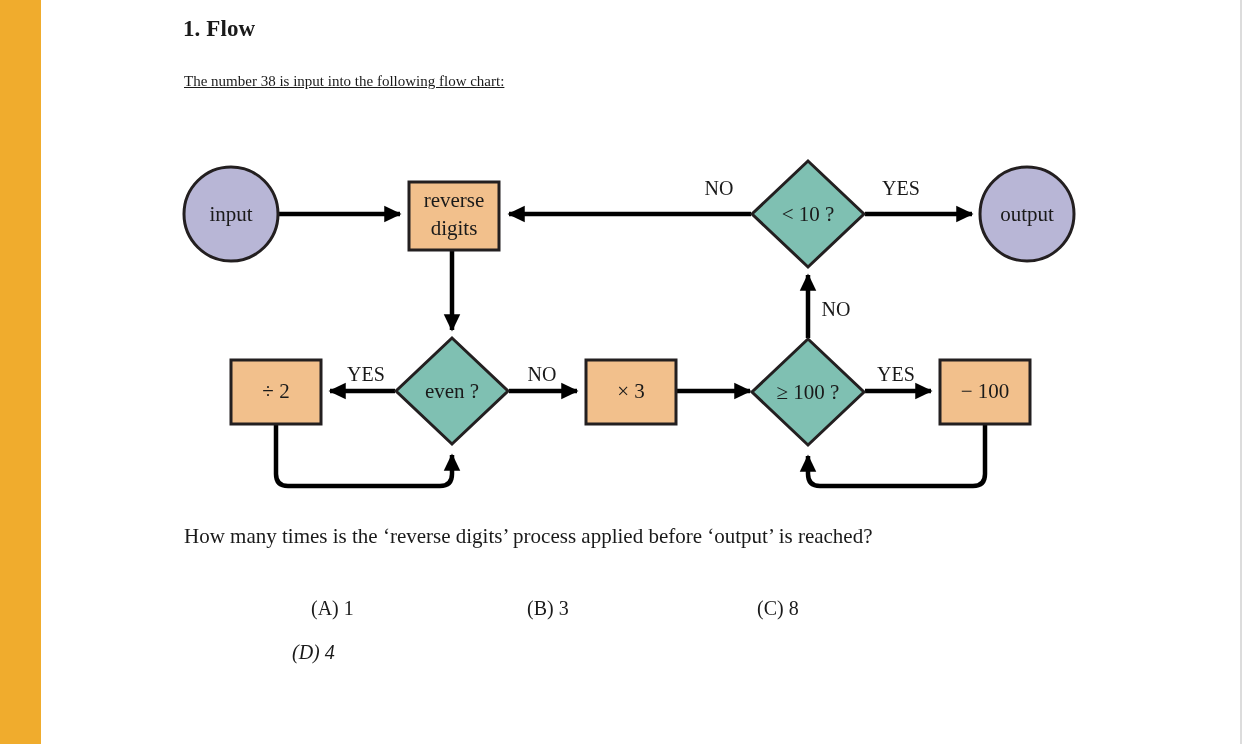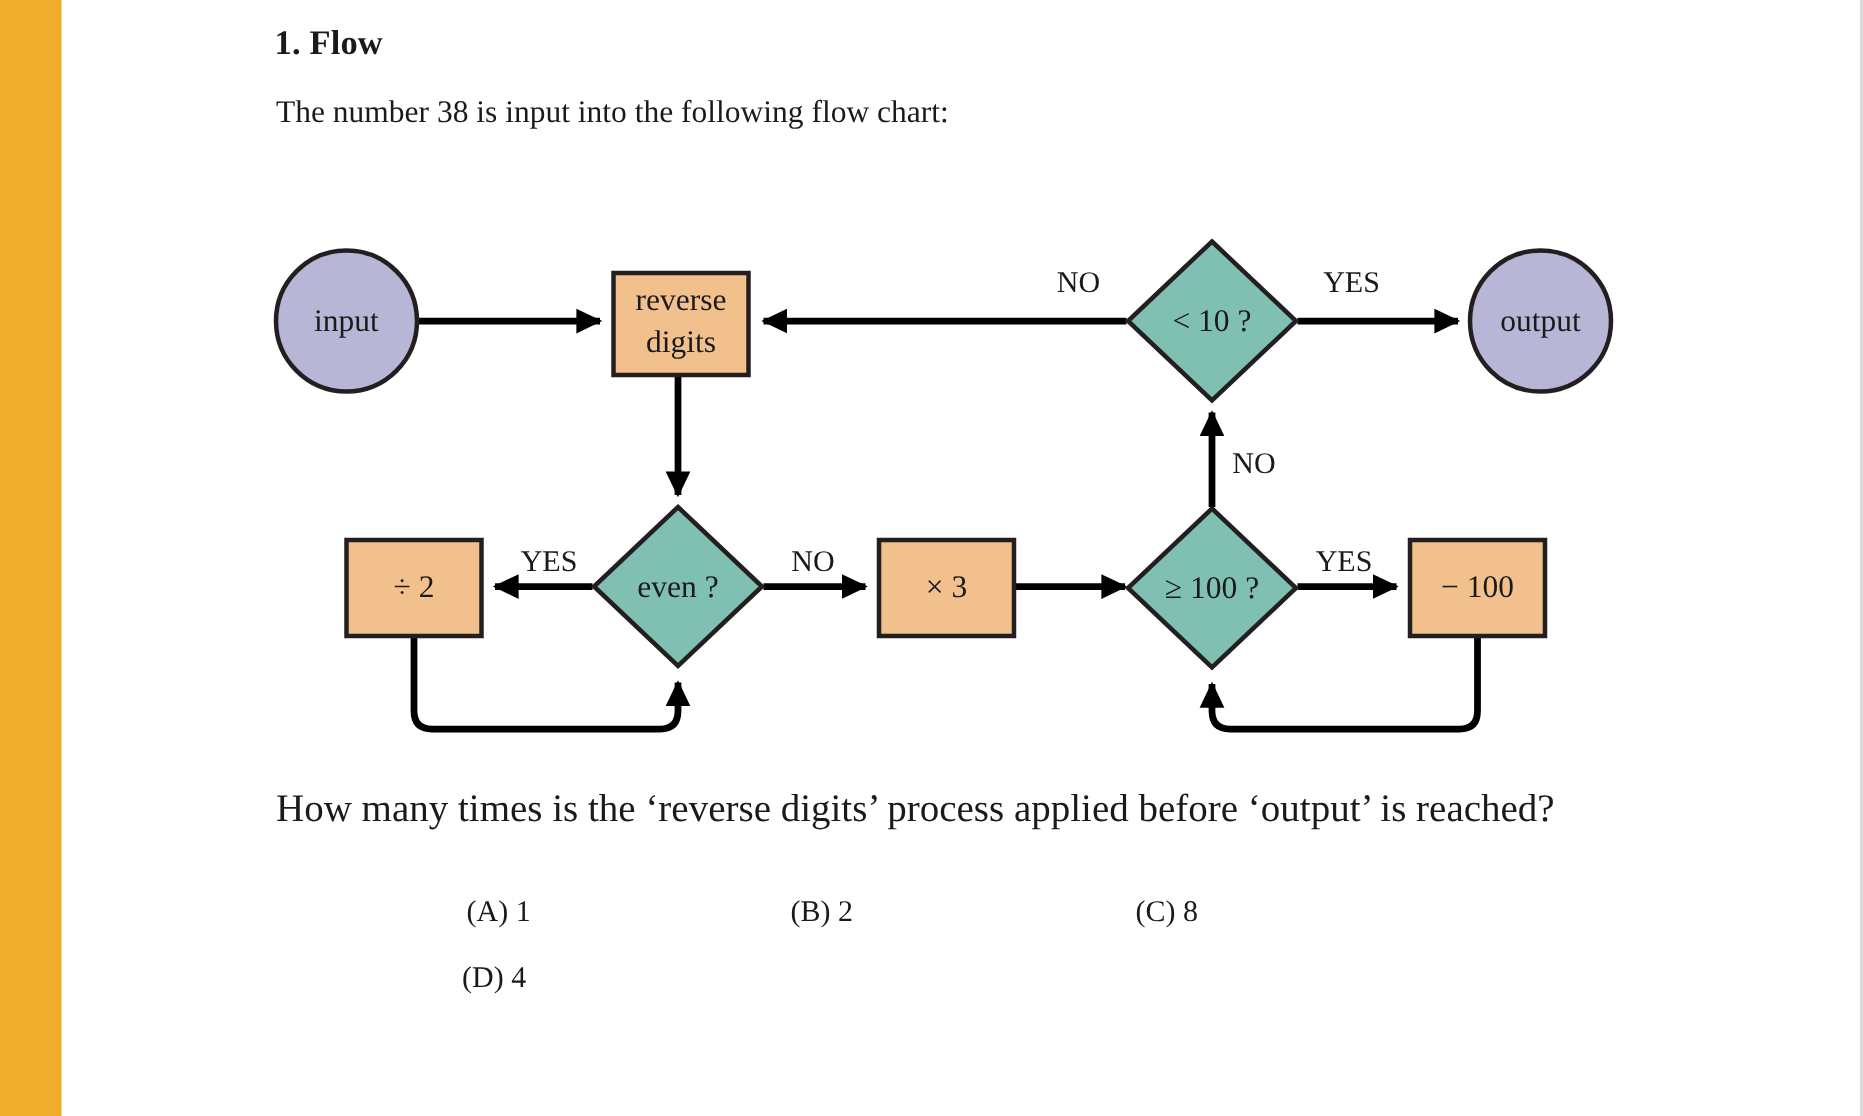--- a/index.html
+++ b/index.html
@@ -44,40 +44,41 @@
     left: 183px;
     top: 16px;
     font-size: 23px;
     font-weight: bold;
     letter-spacing: 0.1px;
     white-space: nowrap;
   }
   .q-stem {
     position: absolute;
     left: 184px;
-    top: 62px;
-    font-size: 21px;
-    white-space: nowrap;
+    top: 73px;
+    font-size: 15px;
+    white-space: nowrap;
+    text-decoration: underline;
   }
   .q-follow {
     position: absolute;
     left: 184px;
     top: 524px;
-    font-size: 26px;
+    font-size: 21px;
     white-space: nowrap;
   }
   .opt {
     position: absolute;
     font-size: 20px;
     white-space: nowrap;
   }
   .opt-a { left: 292px; top: 597px; margin-left: 19px; }
   .opt-b { left: 527px; top: 597px; }
   .opt-c { left: 757px; top: 597px; }
-  .opt-d { left: 308px; top: 641px; }
+  .opt-d { left: 292px; top: 641px; font-style: italic; }
   .opt-e { left: 527px; top: 641px; }
 
   #flow-svg {
     position: absolute;
     left: 0;
     top: 140px;
     width: 1242px;
     height: 370px;
   }
   .node-fill-process { fill: #f2c08c; }
@@ -201,18 +202,18 @@
       <text class="edge-label" x="901" y="50">YES</text>
       <text class="edge-label" x="366" y="236">YES</text>
       <text class="edge-label" x="542" y="236">NO</text>
       <text class="edge-label" x="896" y="236">YES</text>
       <text class="edge-label" x="836" y="171">NO</text>
     </svg>
 
     <div class="q-follow">How many times is the ‘reverse digits’ process applied before ‘output’ is reached?</div>
 
     <div class="opt opt-a">(A) 1</div>
-    <div class="opt opt-b">(B) 2</div>
+    <div class="opt opt-b">(B) 3</div>
     <div class="opt opt-c">(C) 8</div>
     <div class="opt opt-d">(D) 4</div>
 
   </div>
 </div>
 
 </body></html>

